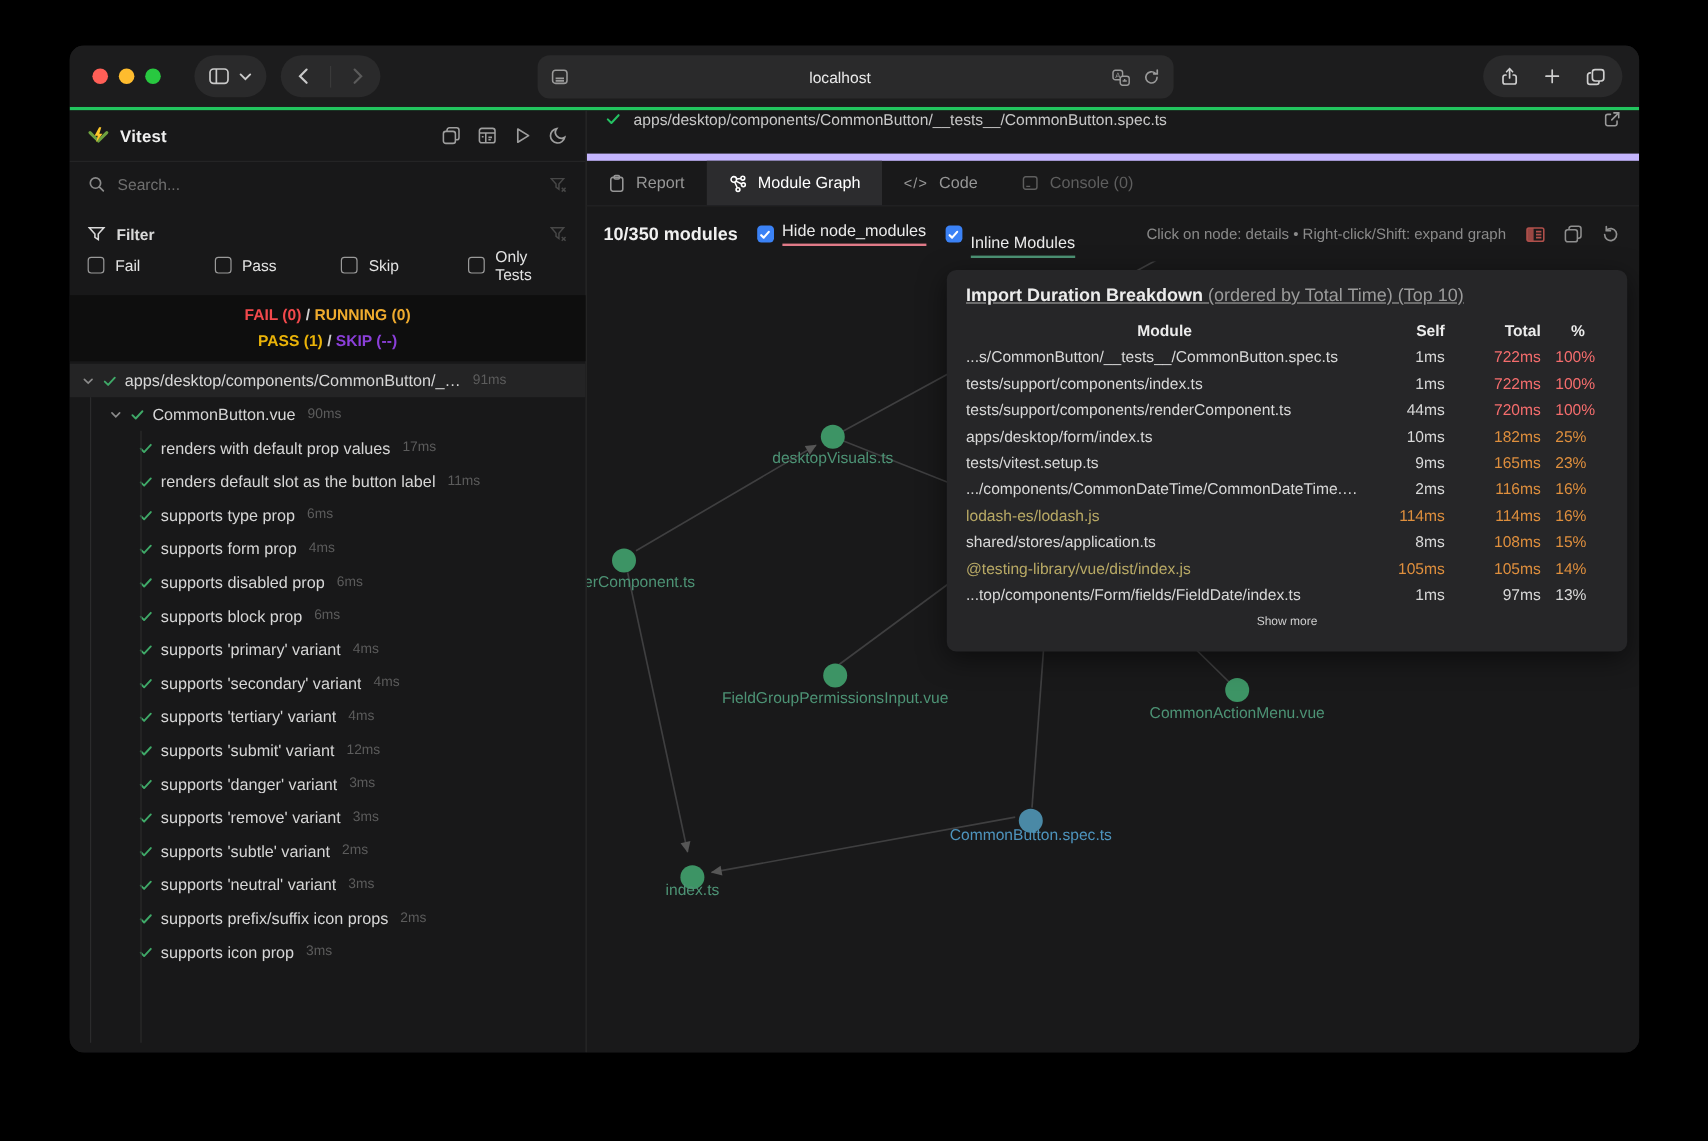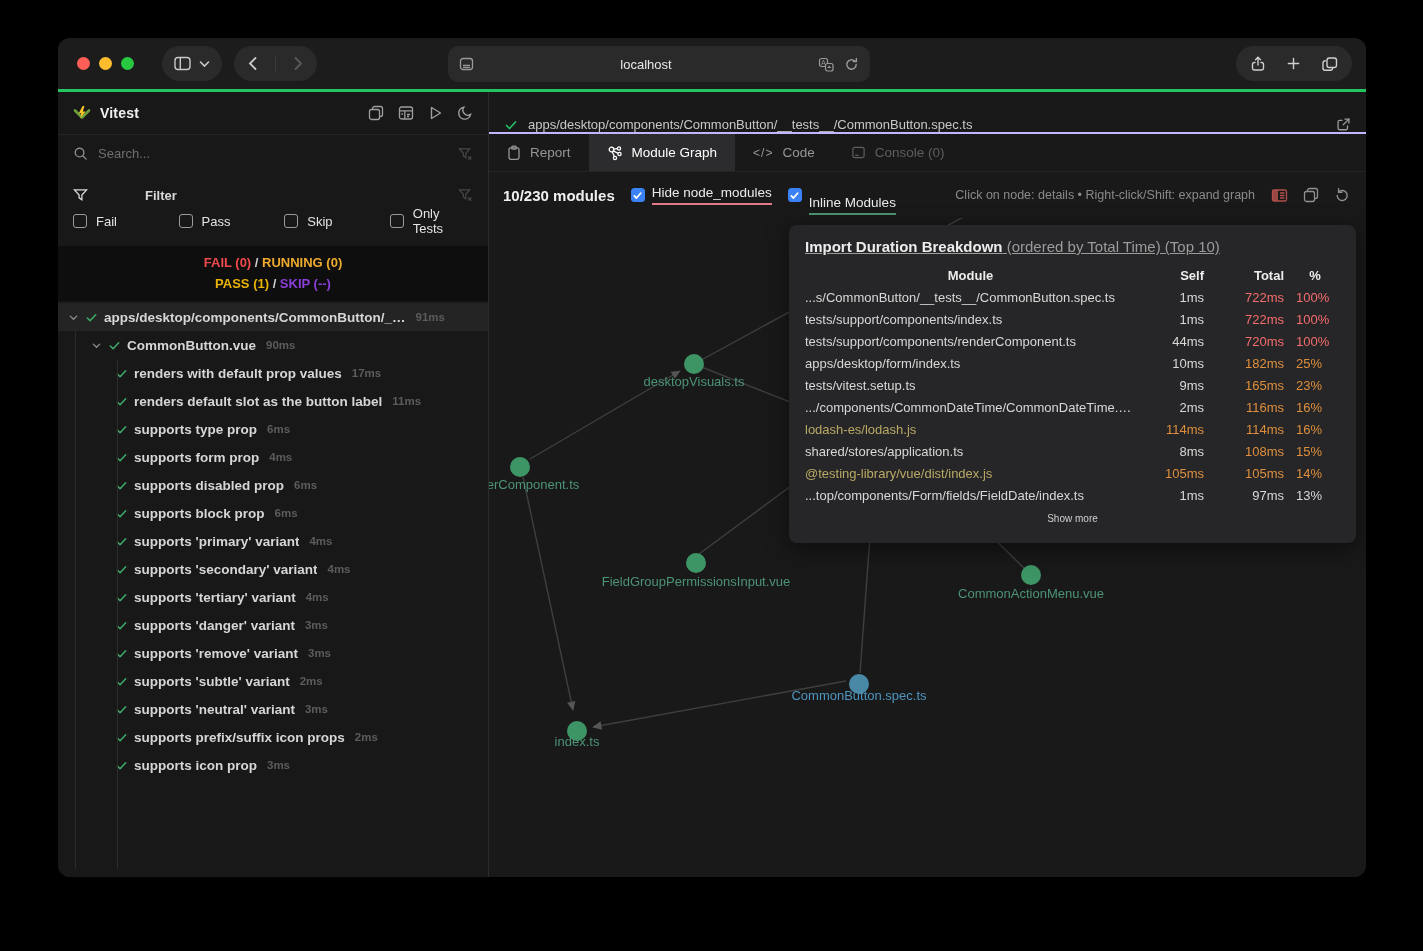--- a/index.html
+++ b/index.html
@@ -10,21 +10,21 @@
   
   .chrome { position:relative; height:51px; background:#1c1c1d; display:flex; align-items:center; }
   .traffic { display:flex; gap:9px; margin-left:19px; }
   .light { width:13px; height:13px; border-radius:50%; }
   .l-red { background:#ff5f57; } .l-yellow { background:#febc2e; } .l-green { background:#28c840; }
   .pill { height:35px; background:#2a2a2b; border-radius:18px; display:flex; align-items:center; color:#c9c9c9; }
   .pill-sidebar { margin-left:28px; padding:0 12px; gap:8px; }
   .pill-nav { margin-left:12px; padding:0 13px; gap:16px; }
   .nav-sep { width:1px; height:18px; background:#3a3a3a; }
   .dim { color:#5b5b5b; }
-  .urlbar { position:absolute; left:390px; top:8px; width:422px; height:36px; background:#2a2a2b; border-radius:10px; display:flex; align-items:center; padding:0 11px; }
+  .urlbar { position:absolute; left:390px; top:8px; width:530px; height:36px; background:#2a2a2b; border-radius:10px; display:flex; align-items:center; padding:0 11px; }
   .url-text { flex:1; text-align:center; color:#e9e9e9; font-size:13px; }
   .url-right { display:flex; gap:10px; align-items:center; color:#9a9a9a; }
   .pill-right { position:absolute; right:14px; top:8px; height:35px; padding:0 14px; gap:20px; color:#cfcfcf; }
   .icon { display:inline-flex; align-items:center; justify-content:center; }
   svg { display:block; }
 
   .progress { height:3px; background:#22c55e; }
 
   
   .app { position:absolute; top:54px; left:0; right:0; bottom:0; display:flex; }
@@ -32,46 +32,46 @@
   .main { flex:1; background:#19191a; position:relative; overflow:hidden; }
 
   
   .sb-header { height:42px; display:flex; align-items:center; padding:0 15px; gap:9px; }
   .sb-title { color:#f0f0f0; font-size:14px; font-weight:700; letter-spacing:.2px; }
   .sb-actions { margin-left:auto; display:flex; gap:14px; color:#9e9e9e; }
   .sb-search { height:38px; border-top:1px solid #242425; display:flex; align-items:center; padding:0 15px; gap:10px; color:#8a8a8a; }
   .sb-search input { flex:1; background:transparent; border:none; outline:none; color:#bbb; font-size:13px; font-family:Liberation Sans, sans-serif; }
   .sb-search input::placeholder { color:#6f6f6f; }
   .filter-head { margin-top:10px; height:26px; display:flex; align-items:center; padding:0 15px; gap:9px; color:#d9d9d9; }
-  .filter-label { font-size:13px; font-weight:700;margin-left:48px; }
+  .filter-label { font-size:13px; font-weight:700; }
   .push { margin-left:auto; }
   .filter-opts { height:26px; display:flex; align-items:center; padding:0 15px; }
   .opt { display:flex; align-items:center; gap:9px; width:106px; }
   .opt:last-child { width:auto; }
   .cbx { width:14px; height:14px; border:1.5px solid #9a9a9a; border-radius:3px; background:transparent; }
   .opt-label { color:#e3e3e3; font-size:13px; }
   .statusbar { margin-top:12px; background:#0e0e0e; padding:6px 0 7px; text-align:center; font-size:13px; font-weight:700; line-height:21px; }
   .st-sep { color:#cfcfcf; }
   .c-fail { color:#f2494c; } .c-run { color:#efab2e; } .c-pass { color:#eab308; } .c-skip { color:#8b3fd9; }
 
   .tree { position:relative; margin-top:2px; flex:1; overflow:hidden; }
   .guide { position:absolute; width:1px; background:#2b2b2c; }
   .g1 { left:17px; top:28px; bottom:8px; }
   .g2 { left:59px; top:56px; bottom:8px; }
-  .trow { height:28px; display:flex; align-items:center; gap:6px; font-size:13.5px; color:#d6d6d6; cursor:pointer;font-weight:bold; }
+  .trow { height:28px; display:flex; align-items:center; gap:6px; font-size:13.5px; color:#d6d6d6; cursor:pointer; }
   .trow .time { color:#5c5c5c; font-size:11.5px; margin-left:4px; }
   .trow-file { padding-left:10px; background:#242425; }
   .trow-suite { padding-left:33px; }
   .trow-test { padding-left:57px; }
   .chev { color:#8a8a8a; }
   .tick { color:#3fa968; }
   .fname { white-space:nowrap; overflow:hidden; }
 
   
-  .m-header { height:42px; display:flex; align-items:flex-end; padding:0 15px; gap:10px; border-bottom:2px solid #c4b5fd; }
+  .m-header { height:42px; display:flex; align-items:flex-start; padding:0 15px; gap:10px; border-bottom:6px solid #c4b5fd; }
   .m-path { color:#c8c8c8; font-size:13px; white-space:nowrap; overflow:hidden; text-overflow:ellipsis; flex:1; }
   .m-ext { color:#9a9a9a; }
   .tabs { height:38px; display:flex; border-bottom:1px solid #242425; }
   .tab { display:flex; align-items:center; gap:9px; padding:0 18px; font-size:13.5px; color:#969696; cursor:pointer; }
   .tab.active { background:#2c2c2e; color:#ffffff; }
   .tab.dimtab { color:#5e5e5e; }
   .code-glyph { font-size:12px; letter-spacing:1px; }
   .toolbar { height:46px; display:flex; align-items:center; padding:0 14px; gap:16px; }
   .mod-count { color:#f0f0f0; font-size:15px; font-weight:700; }
   .tb-check { display:flex; align-items:center; gap:7px; cursor:pointer; }
@@ -392,20 +392,29 @@
               </span>
               <span class="fname">supports 'tertiary' variant</span>
               <span class="time">4ms</span>
             </div>
           <div class="trow trow-test">
               <span class="icon tick">
                 <svg width="13" height="13" viewBox="0 0 14 14" fill="none" stroke="currentColor" stroke-width="1.7" stroke-linecap="round" stroke-linejoin="round">
                   <path d="M2.5 7.5l3 3 6-6.5"></path>
                 </svg>
               </span>
+              <span class="fname">supports 'submit' variant</span>
+              <span class="time">12ms</span>
+            </div>
+          <div class="trow trow-test">
+              <span class="icon tick">
+                <svg width="13" height="13" viewBox="0 0 14 14" fill="none" stroke="currentColor" stroke-width="1.7" stroke-linecap="round" stroke-linejoin="round">
+                  <path d="M2.5 7.5l3 3 6-6.5"></path>
+                </svg>
+              </span>
               <span class="fname">supports 'danger' variant</span>
               <span class="time">3ms</span>
             </div>
           <div class="trow trow-test">
               <span class="icon tick">
                 <svg width="13" height="13" viewBox="0 0 14 14" fill="none" stroke="currentColor" stroke-width="1.7" stroke-linecap="round" stroke-linejoin="round">
                   <path d="M2.5 7.5l3 3 6-6.5"></path>
                 </svg>
               </span>
               <span class="fname">supports 'remove' variant</span>
@@ -498,21 +507,21 @@
                 <svg width="15" height="15" viewBox="0 0 16 16" fill="none" stroke="currentColor" stroke-width="1.3">
                   <rect x="2" y="2.5" width="12" height="11" rx="2"></rect>
                   <path d="M4.5 11h3.5"></path>
                 </svg>
               </span>
             <span>Console (0)</span>
           </div>
         </div>
 
         <div class="toolbar">
-          <span class="mod-count">10/230 modules</span>
+          <span class="mod-count">10/350 modules</span>
           <span class="tb-check">
             <span class="bluebox">
                 <svg width="9" height="9" viewBox="0 0 10 10" fill="none" stroke="#fff" stroke-width="2" stroke-linecap="round" stroke-linejoin="round">
                   <path d="M1.5 5.5l2.3 2.3L8.5 2.5"></path>
                 </svg>
               </span>
             <span class="tb-label u-pink">Hide node_modules</span>
           </span>
           <span class="tb-check">
             <span class="bluebox">

